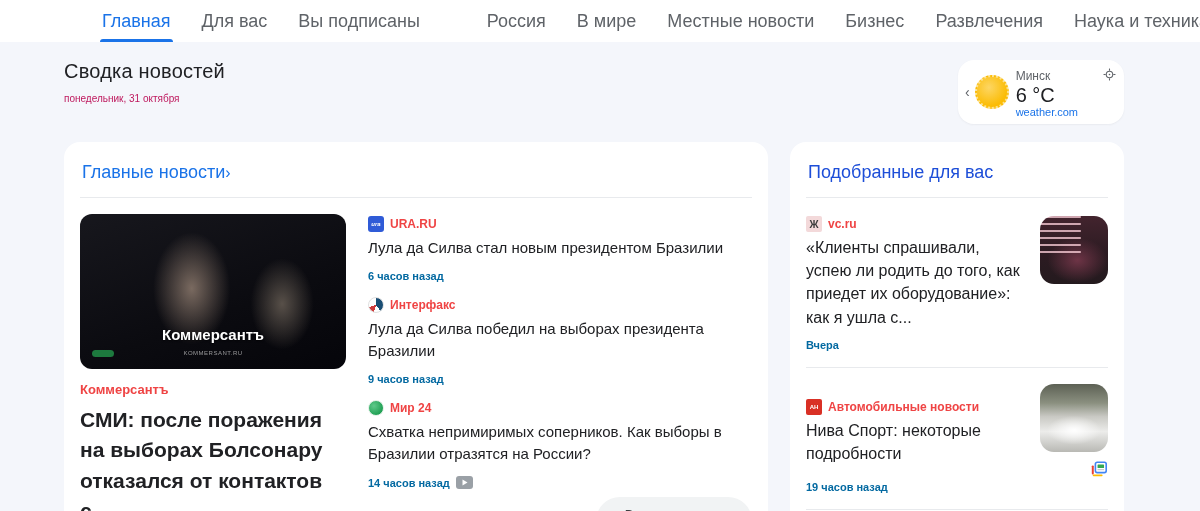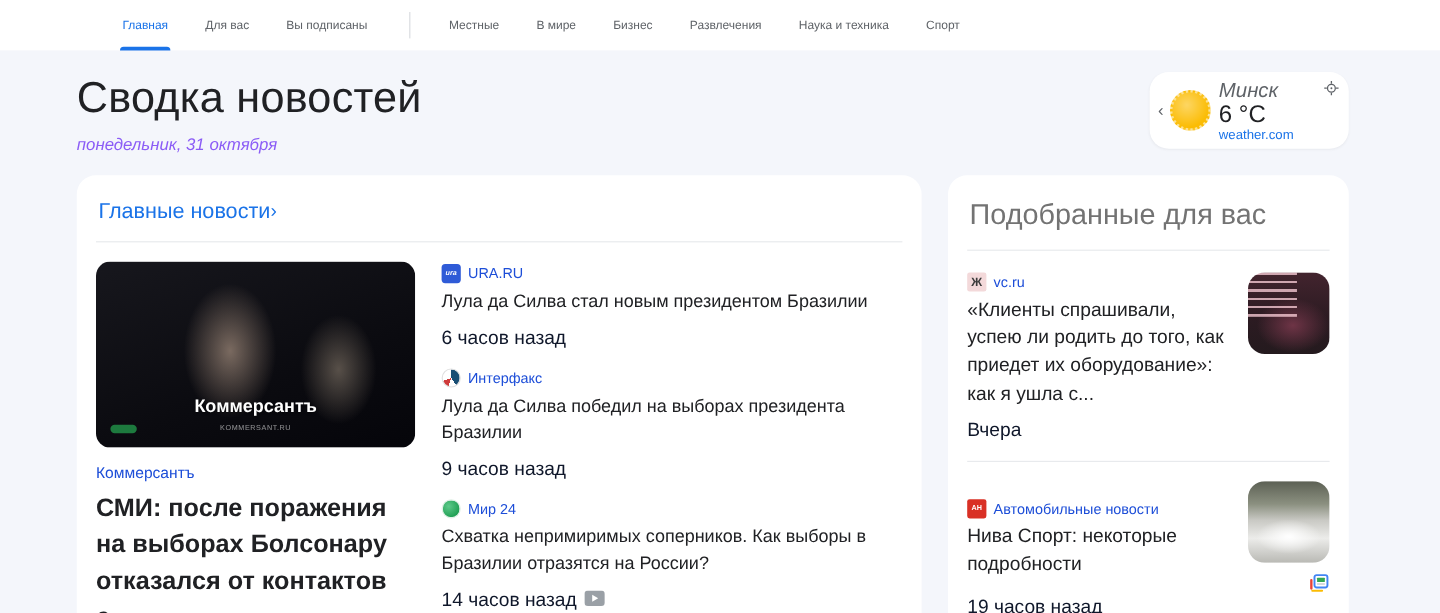--- a/index.html
+++ b/index.html
@@ -17,21 +17,21 @@
     display: flex;
     align-items: stretch;
     padding-left: 100px;
     white-space: nowrap;
   }
   .tab {
     display: flex;
     align-items: center;
     padding: 0 2px;
     margin-right: 27px;
-    font-size: 10px;
+    font-size: 18px;
     color: #5f6368;
     cursor: pointer;
     position: relative;
   }
   .tab.active { color: #1a73e8; font-weight: 500; }
   .tab.active::after {
     content: "";
     position: absolute;
     left: 0; right: 0; bottom: 0;
     height: 3px;
@@ -46,22 +46,22 @@
 
   
   .content { padding: 0 76px 0 64px; }
 
   .page-header {
     display: flex;
     justify-content: space-between;
     align-items: flex-start;
     margin-top: 18px;
   }
-  .page-title { font-size: 36px; font-weight: 400; color: #202124; letter-spacing: .2px; }
-  .page-date { font-size: 14px; color: #8b5cf6; margin-top: 10px; font-style: italic; }
+  .page-title { font-size: 20px; font-weight: 400; color: #202124; letter-spacing: .2px; }
+  .page-date { font-size: 10px; color: #be185d; margin-top: 10px; }
 
   
   .weather-card {
     background: #fff;
     border-radius: 16px;
     width: 166px;
     height: 64px;
     display: flex;
     align-items: center;
     padding: 6px 8px 6px 4px;
@@ -71,21 +71,21 @@
   .sun {
     width: 34px; height: 34px;
     border-radius: 50%;
     background: radial-gradient(circle at 40% 35%, #fdd663, #fbbc04 70%);
     border: 2px dotted #fde293;
     margin: 0 7px 0 2px;
     flex: none;
   }
   .w-right { flex: 1; }
   .w-top { display: flex; align-items: center; justify-content: space-between; }
-  .w-city { font-size: 17px; color: #5f6368; font-style: italic; }
+  .w-city { font-size: 12px; color: #5f6368; }
   .w-temp { font-size: 20px; color: #202124; line-height: 1.05; }
   .w-src { font-size: 11px; color: #1a73e8; cursor: pointer; }
 
   
   .cards {
     display: flex;
     gap: 22px;
     margin-top: 18px;
     align-items: flex-start;
   }
@@ -99,21 +99,21 @@
 
   .section-head {
     display: flex;
     align-items: center;
     gap: 0;
     padding: 4px 2px 14px;
     cursor: pointer;
     text-align: right;
   }
   .section-title-blue { color: #1a73e8; font-size: 18px; }
-  .section-title-purple { color: #737373; font-size: 24px; }
+  .section-title-purple { color: #1d4ed8; font-size: 18px; }
   .sec-chevron { color: #1a73e8; font-size: 16px; }
   .head-divider { height: 1px; background: #e8eaed; margin-bottom: 16px; }
 
   
   .cluster { display: flex; }
   .lead { width: 266px; flex: none; }
   .lead-img {
     width: 266px; height: 155px;
     border-radius: 12px;
     background:
@@ -141,29 +141,29 @@
     letter-spacing: .5px;
   }
   .lead-badge {
     position: absolute;
     left: 12px; bottom: 12px;
     width: 22px; height: 7px;
     border-radius: 4px;
     background: #1d7a3e;
   }
   .src-row { display: flex; align-items: center; gap: 6px; margin-top: 13px; }
-  .src-name { font-size: 12px; font-weight: 400; color: #1d4ed8; }
+  .src-name { font-size: 12px; font-weight: 700; color: #ef4444; }
   .lead-headline {
     font-size: 21px;
     line-height: 1.45;
     color: #202124;
     margin-top: 8px;
     cursor: pointer;
   }
-  .time { font-size: 16px; color: #0f172a; margin-top: 10px; display: flex; align-items: center; gap: 6px; }
+  .time { font-size: 11px; color: #0369a1; margin-top: 10px; display: flex; align-items: center; gap: 6px; font-weight: bold; }
 
   .related { flex: 1; padding-left: 22px; padding-top: 2px; }
   .rel-story { margin-bottom: 15px; }
   .rel-headline {
     font-size: 15px;
     line-height: 1.5;
     color: #202124;
     margin-top: 5px;
     cursor: pointer;
   }
@@ -226,22 +226,23 @@
   .ic-mir { background: radial-gradient(circle at 35% 35%, #5ec98a, #1e9e52 75%); border: 1px solid #dff0e5; }
 </style>
 </head>
 <body>
 
 <nav class="topnav">
   <div class="tab active">Главная</div>
   <div class="tab">Для вас</div>
   <div class="tab">Вы подписаны</div>
   <div class="nav-divider"></div>
-  <div class="tab">Местные</div>
+  <div class="tab">Россия</div>
   <div class="tab">В мире</div>
+  <div class="tab">Местные новости</div>
   <div class="tab">Бизнес</div>
   <div class="tab">Развлечения</div>
   <div class="tab">Наука и техника</div>
   <div class="tab">Спорт</div>
 </nav>
 
 <div class="content">
 
   <div class="page-header">
     <div>

